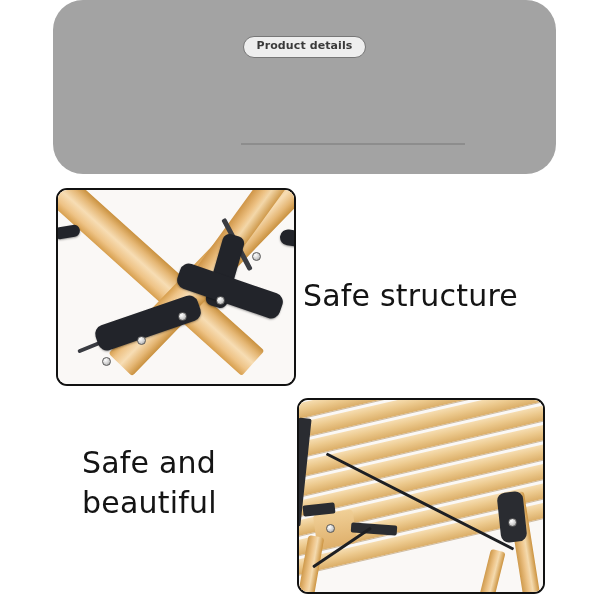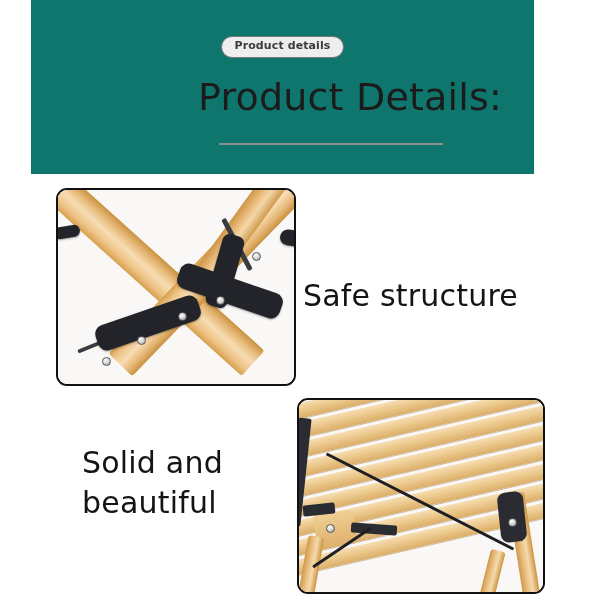--- a/index.html
+++ b/index.html
@@ -11,25 +11,26 @@
     height: 600px;
     background: #ffffff;
     font-family: "DejaVu Sans", "Liberation Sans", sans-serif;
     overflow: hidden;
     position: relative;
   }
 
   
   .header-panel {
     position: absolute;
-    left: 31px;
+    left: 53px;
     top: 0;
     width: 503px;
     height: 174px;
-    background: #0f766e;
+    background: #a3a3a3;
+    border-radius: 30px;
   }
   .badge-row {
     position: absolute;
     left: 0;
     top: 34px;
     width: 100%;
     text-align: center;
   }
   .badge {
     display: inline-block;
@@ -210,21 +211,20 @@
 </style>
 </head>
 <body>
 
 <div class="header-panel">
 
   <div class="badge-row">
     <span class="badge">Product details</span>
   </div>
 
-  <div class="page-title">Product Details:</div>
 
   <div class="title-rule"></div>
 </div>
 
 <div class="photo-frame photo-frame-1">
   <div class="photo-inner">
 
     <div class="leg l1"></div>
     <div class="leg l2"></div>
     <div class="leg l3"></div>
@@ -277,14 +277,14 @@
     <div class="strap" style="left:52px; top:124px; width:46px; height:10px; transform:rotate(4deg);"></div>
 
     <div class="strap" style="left:200px; top:92px; width:26px; height:50px; border-radius:8px; transform:rotate(-6deg);"></div>
     <div class="bolt" style="left:209px; top:118px;"></div>
 
     <div class="rod" style="left:16px; top:100px; width:210px; height:3px; transform:rotate(27deg);"></div>
     <div class="rod" style="left:8px; top:146px; width:70px; height:3px; transform:rotate(-34deg);"></div>
   </div>
 </div>
 
-<div class="caption caption-safe">Solid and
+<div class="caption caption-safe">Safe and
 beautiful</div>
 
 </body></html>

